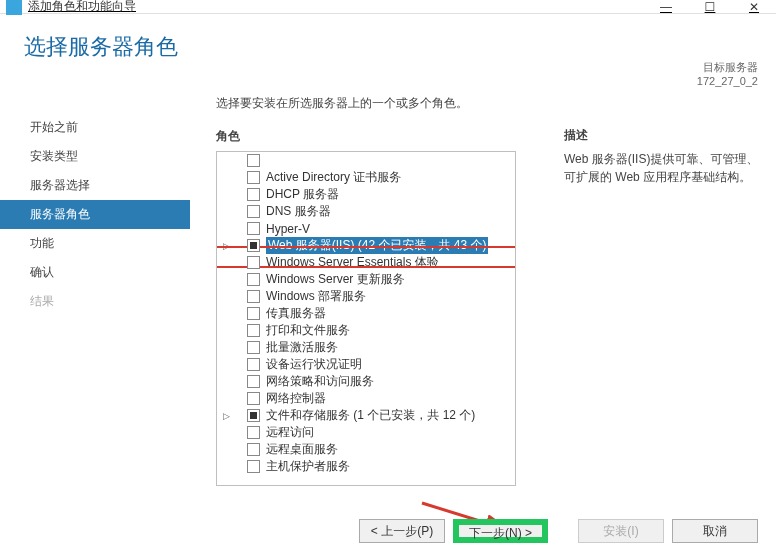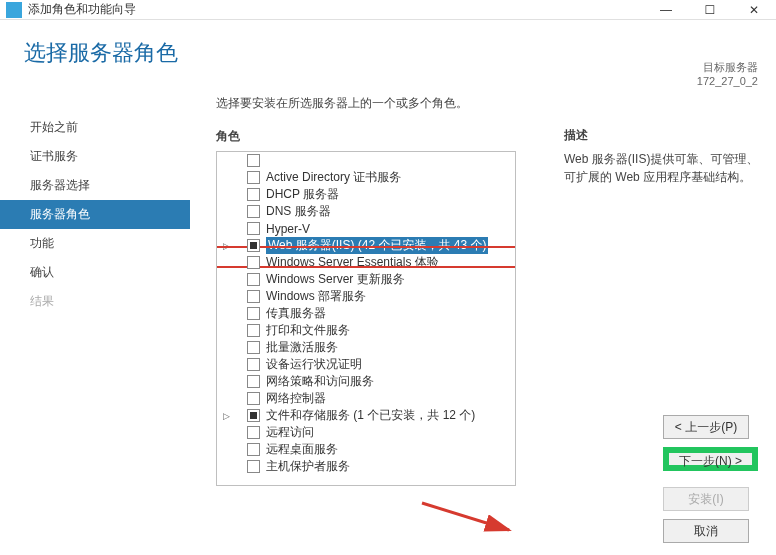--- a/index.html
+++ b/index.html
@@ -1,18 +1,18 @@
 <!DOCTYPE html>
 <html><head>
 <meta charset="utf-8">
 <style>
 * { margin: 0; padding: 0; box-sizing: border-box; font-family: "Microsoft YaHei", "Segoe UI", sans-serif; }
 body { width: 776px; height: 555px; background: #fff; overflow: hidden; position: relative; }
 
-.titlebar { height: 20px; display: flex; align-items: center; border-bottom: 1px solid #e0e0e0; }
+.titlebar { height: 14px; display: flex; align-items: center; border-bottom: 1px solid #e0e0e0; text-decoration: underline; }
 .titlebar .app-icon { width: 16px; height: 16px; margin: 0 6px; background: #3aa6dd; display: inline-block; }
 .titlebar .title { font-size: 12px; color: #333; flex: 1; }
 .titlebar .win-btn { width: 44px; height: 30px; display: flex; align-items: center; justify-content: center; font-size: 12px; color: #333; cursor: pointer; }
 .titlebar .win-btn.close { width: 44px; }
 
 .server-info { position: absolute; right: 18px; top: 60px; text-align: right; font-size: 11px; color: #666; }
 
 .page-title { font-size: 22px; color: #1a6aa6; padding: 18px 0 0 24px; font-weight: 300; }
 
 .layout { display: flex; position: absolute; top: 95px; left: 0; right: 0; bottom: 50px; }
@@ -37,21 +37,21 @@
 .tree-item { display: flex; align-items: center; height: 17px; font-size: 12px; color: #333; padding-left: 6px; white-space: nowrap; }
 .tree-item .indent { width: 14px; flex-shrink: 0; }
 .tree-item .arrow { width: 10px; font-size: 9px; color: #666; flex-shrink: 0; }
 .tree-item .cb { width: 13px; height: 13px; border: 1px solid #888; margin-right: 6px; flex-shrink: 0; position: relative; background: #fff; }
 .tree-item .cb.partial::after { content: ""; position: absolute; left: 2px; top: 2px; right: 2px; bottom: 2px; background: #333; }
 .tree-item .label { overflow: hidden; text-overflow: ellipsis; }
 .tree-item.selected .label { background: #2b7cb3; color: #fff; padding: 0 2px; }
 
 .desc-text { font-size: 12px; color: #444; line-height: 1.5; }
 
-.footer { position: absolute; bottom: 12px; right: 18px; display: flex; gap: 8px; align-items: flex-start; flex-direction: column; }
+.footer { position: absolute; bottom: 12px; right: 18px; display: flex; gap: 8px; align-items: center; }
 .btn { min-width: 86px; height: 24px; font-size: 12px; background: #f0f0f0; border: 1px solid #aaa; color: #333; cursor: pointer; padding: 0 10px; position: relative; }
 .btn.disabled { color: #aaa; border-color: #ccc; cursor: default; }
 .btn.highlight { border: 6px solid #22c55e; }
 
 .red-arrow { position: absolute; pointer-events: none; }
 </style>
 </head>
 <body>
 
 <div class="titlebar">
@@ -65,21 +65,21 @@
 <div class="server-info">
   <div>目标服务器</div>
   <div>172_27_0_2</div>
 </div>
 
 <h1 class="page-title">选择服务器角色</h1>
 
 <div class="layout">
   <div class="sidebar" id="sidebar">
       <div class="nav-item">开始之前</div>
-      <div class="nav-item">证书服务</div>
+      <div class="nav-item">安装类型</div>
       <div class="nav-item">服务器选择</div>
       <div class="nav-item active">服务器角色</div>
       <div class="nav-item">功能</div>
       <div class="nav-item">确认</div>
       <div class="nav-item disabled">结果</div>
     </div>
 
   <div class="main">
     <div class="roles-col">
       <div class="instruction">选择要安装在所选服务器上的一个或多个角色。</div>

